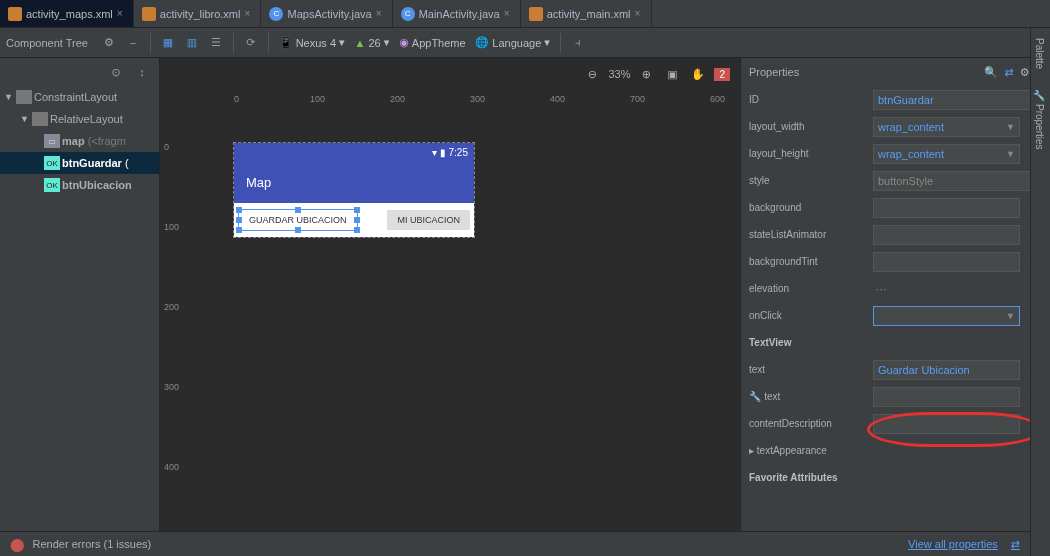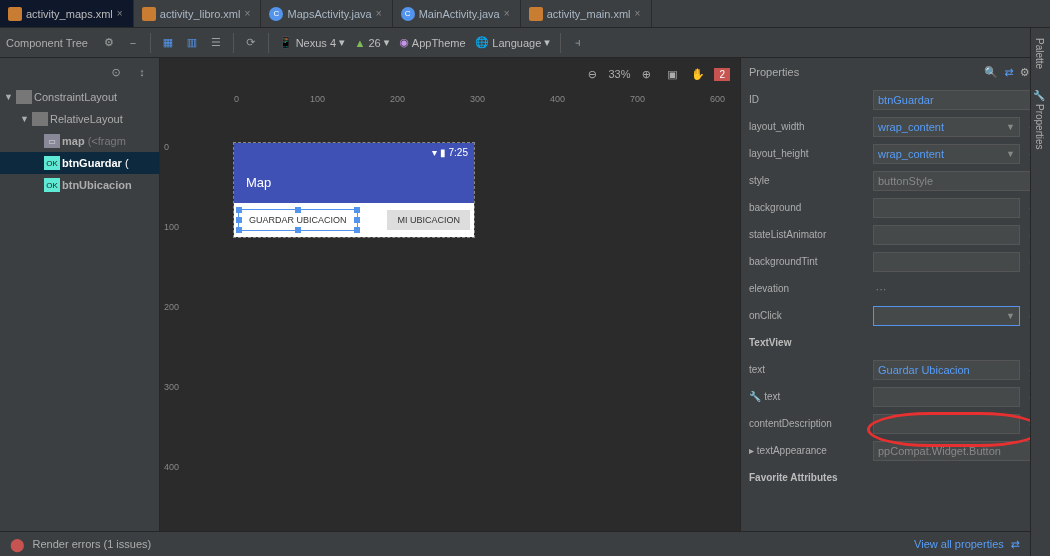--- a/index.html
+++ b/index.html
@@ -75,21 +75,21 @@
 .prop-slider .val { width: 58px; height: 20px; background: #45494a; border: 1px solid #555; color: #589df6; display: flex; align-items: center; padding: 0 4px; }
 .highlight-onclick { position: absolute; border: 3px solid #e73030; border-radius: 50%/70%; width: 175px; height: 35px; right: 8px; top: 326px; pointer-events: none; }
 
 
 .right-bar { position: absolute; right: 0; top: 28px; bottom: 0; width: 20px; background: #3c3f41; border-left: 1px solid #262626; }
 .right-tab { writing-mode: vertical-rl; font-size: 10px; color: #adadad; padding: 10px 3px; cursor: pointer; }
 
 
 .footer { position: absolute; bottom: 0; left: 0; right: 20px; height: 25px; background: #3c3f41; border-top: 1px solid #262626; display: flex; align-items: center; padding: 0 10px; gap: 8px; color: #adadad; }
 .footer .err-icon { color: #c75450; font-size: 13px; }
-.footer .link { color: #589df6; margin-left: auto; cursor: pointer; display: flex; align-items: center; gap: 7px; }
+.footer .link { color: #589df6; margin-left: auto; text-decoration: underline; cursor: pointer; display: flex; align-items: center; gap: 13px; }
 </style>
 </head>
 <body>
 
 <div class="tabs-bar">
   <div class="tab active">
     <span class="tab-icon icon-xml"></span>
     <span>activity_maps.xml</span>
     <span class="tab-close">×</span>
   </div>
@@ -319,24 +319,20 @@
         <div class="prop-field"></div>
         <span class="prop-more">···</span>
       </div>
       <div class="prop-row">
         <span class="prop-label">contentDescription</span>
         <div class="prop-field"></div>
         <span class="prop-more">···</span>
       </div>
       <div class="prop-row">
         <span class="prop-label"><span>▸</span> <span>textAppearance</span></span>
-        <div class="prop-field">
-            <span>ppCompat.Widget.Button</span>
-            <span class="dd">▼</span>
-          </div>
       </div>
       <div class="prop-row">
         <span class="prop-label group">Favorite Attributes</span>
       </div>
 
       <div class="highlight-onclick"></div>
     </div>
   </div>
 </div>
 

